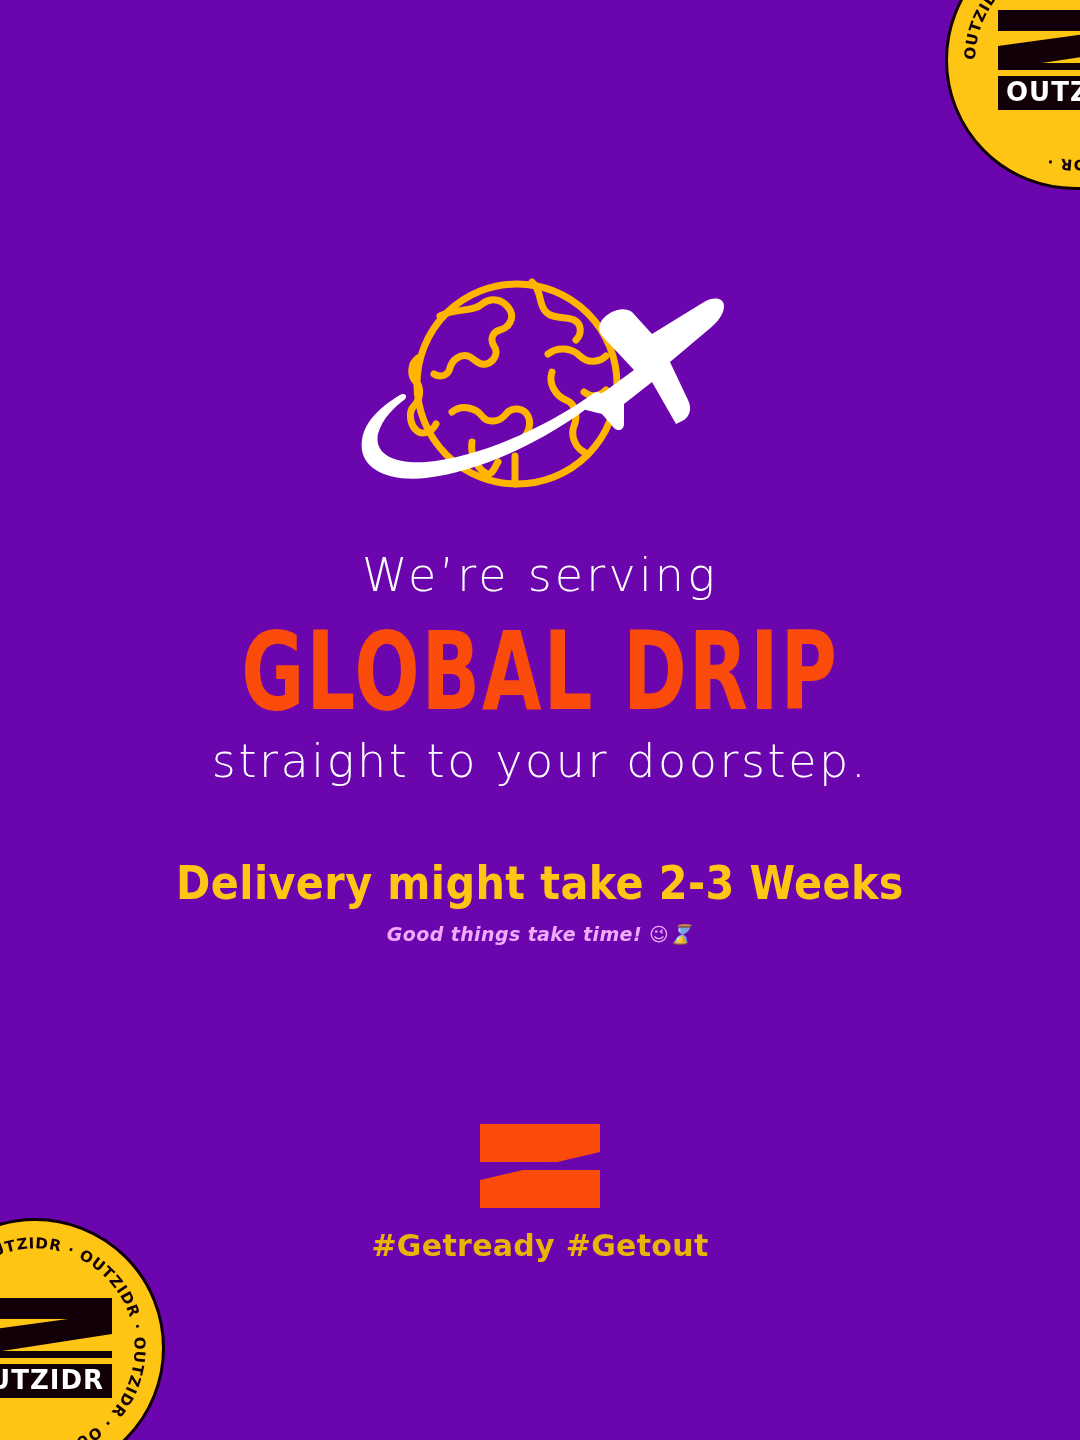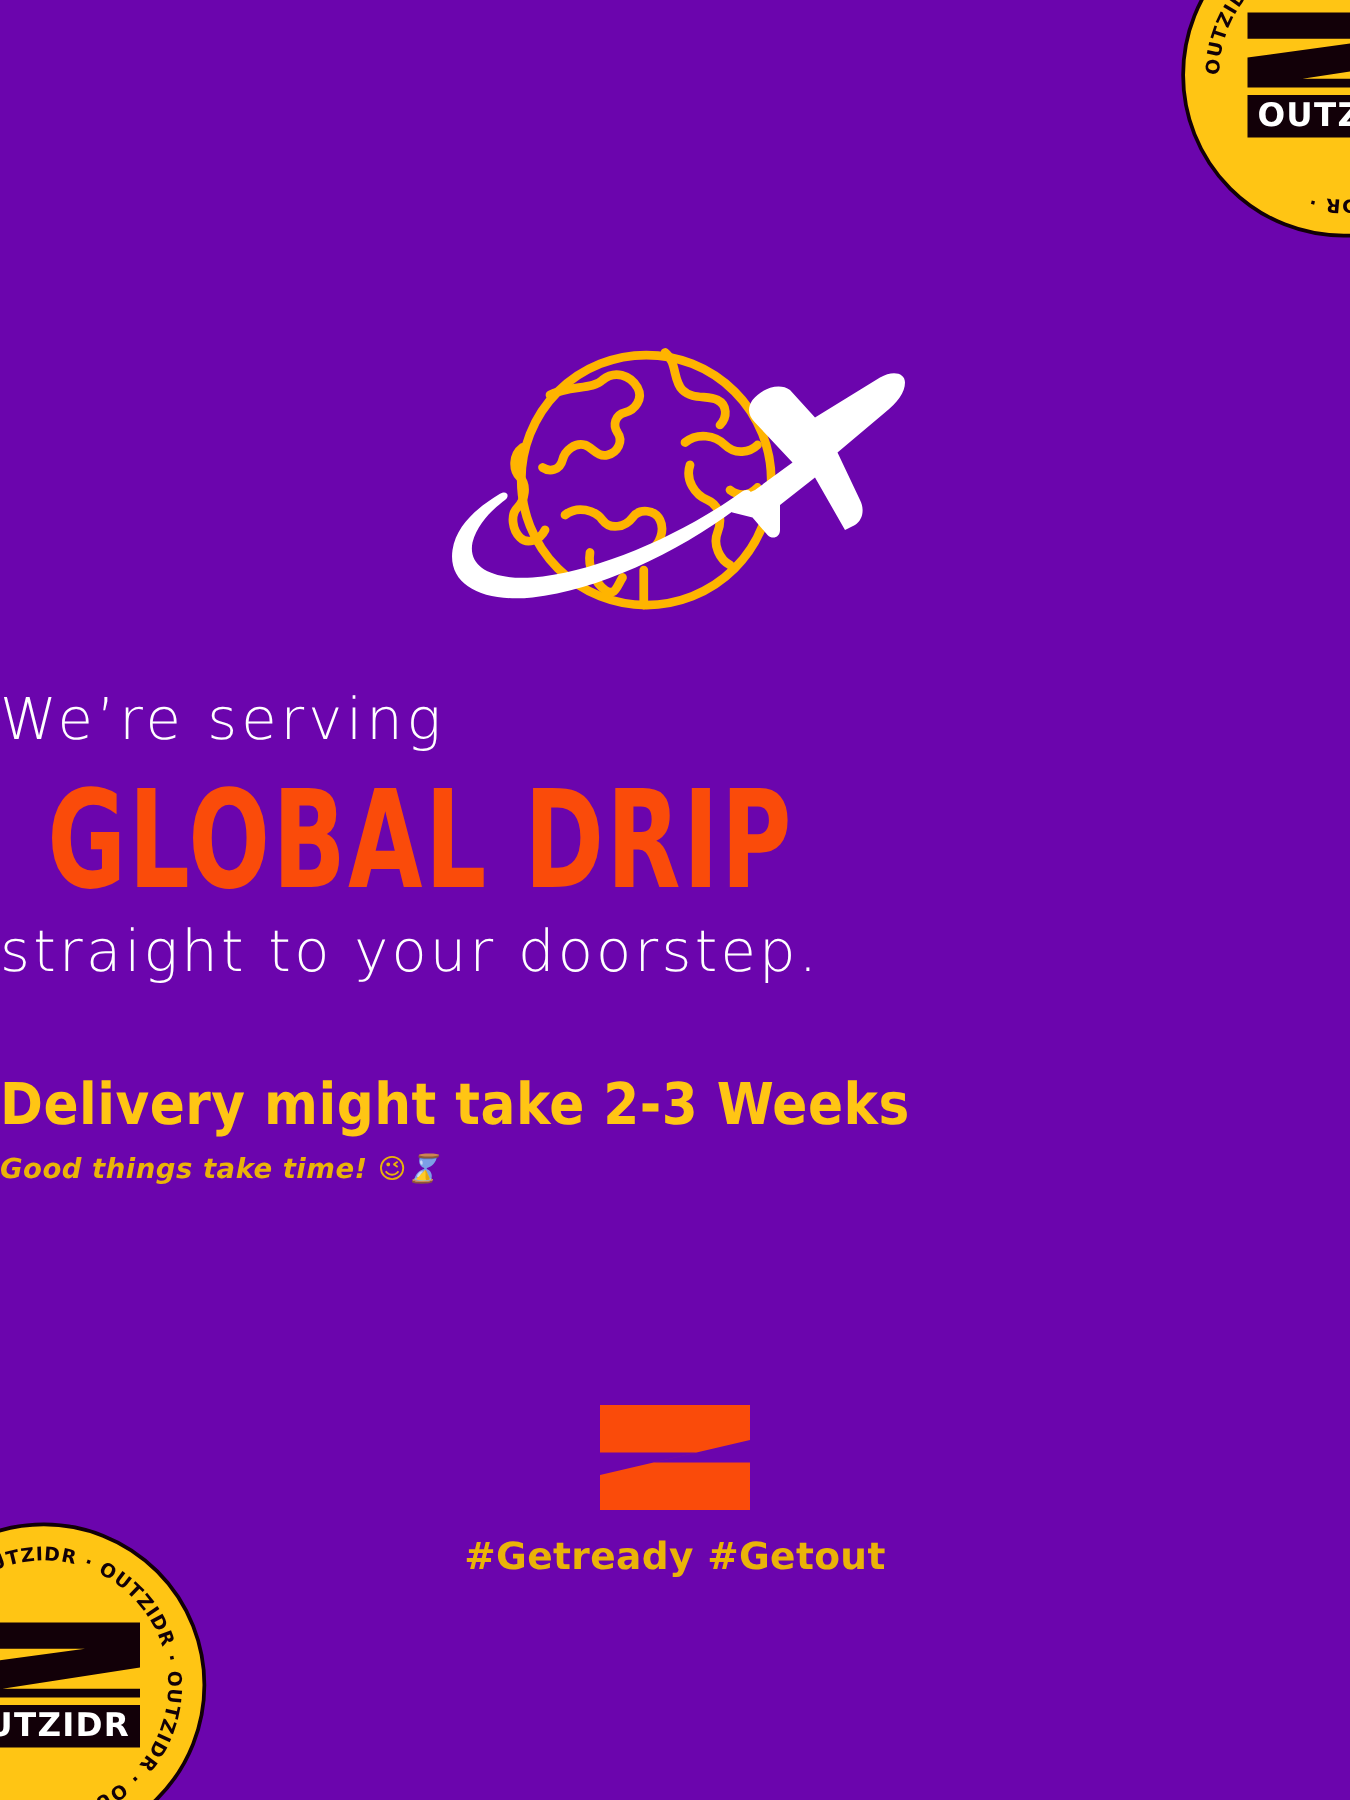--- a/index.html
+++ b/index.html
@@ -51,20 +51,21 @@
     position:absolute;
     left:352px; top:272px;
     width:376px; height:248px;
   }
   #globe-art svg { width:100%; height:100%; display:block; overflow:visible; }
 
   
   #copy {
     position:absolute;
     left:0; right:0; top:548px;
+    text-align:center;
   }
   #line-serving {
     font-family:"DejaVu Sans", sans-serif;
     font-weight:300;
     font-size:46px;
     letter-spacing:3.2px;
     color:#FFFFFF;
     line-height:1.18;
   }
   #headline {
@@ -95,23 +96,23 @@
     letter-spacing:0.4px;
     color:#FFC514;
     margin-top:68px;
     line-height:1.2;
     white-space:nowrap;
   }
   #line-goodthings {
     font-family:"DejaVu Sans", sans-serif;
     font-weight:bold;
     font-style:italic;
-    font-size:22px;
+    font-size:19px;
     letter-spacing:0.4px;
-    color:#eab308;
+    color:#f0abfc;
     margin-top:12px;
     line-height:1.2;
   }
 
   
   #footer {
     position:absolute;
     left:0; right:0; top:1122px;
     text-align:center;
   }

